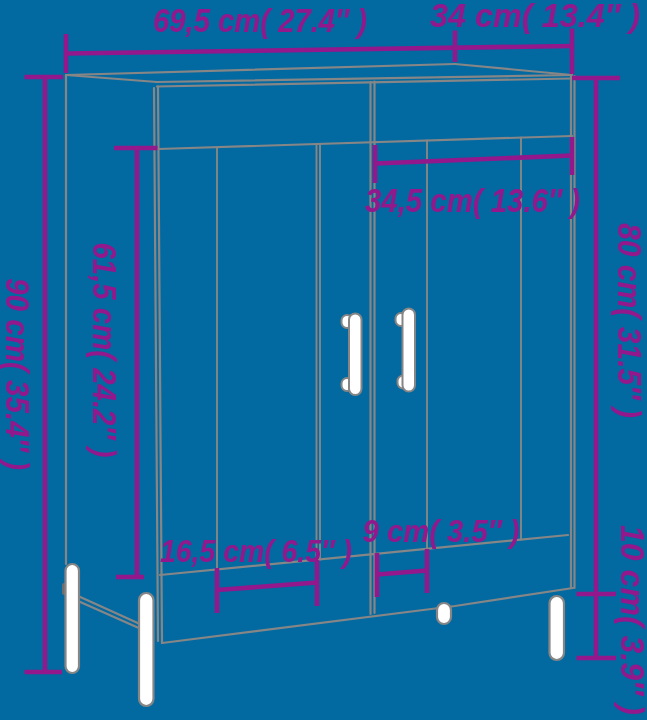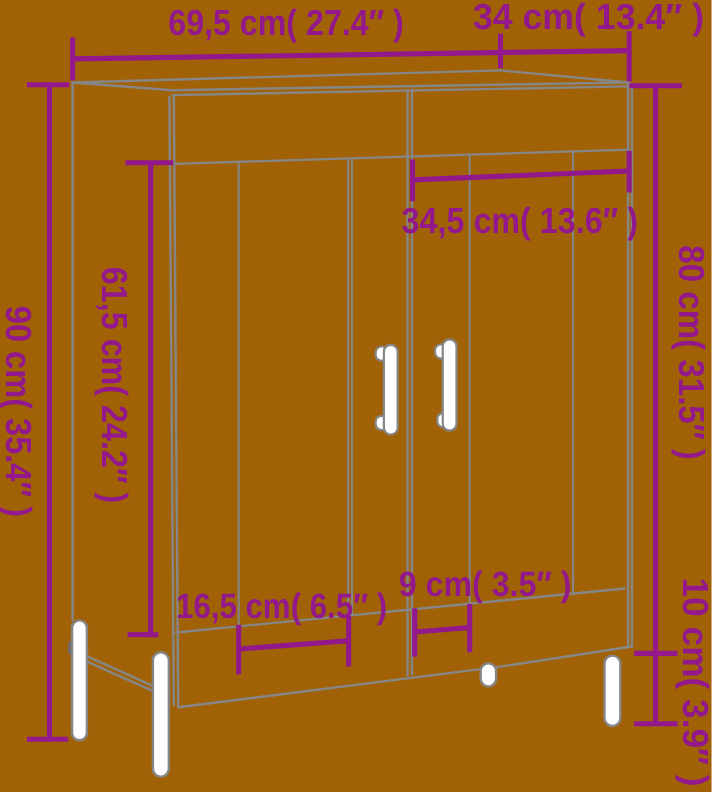--- a/index.html
+++ b/index.html
@@ -1,16 +1,16 @@
 <!DOCTYPE html>
 <html><head>
 <meta charset="utf-8">
 <style>
   html,body{margin:0;padding:0;background:#ffffff;}
-  .stage{position:relative;width:647px;height:720px;background:#a16207;overflow:hidden;}
+  .stage{position:relative;width:647px;height:720px;background:#0369a1;overflow:hidden;font-style:italic;}
   svg{display:block;}
   svg text{
     font-family:"Liberation Sans", sans-serif;
     font-weight:700;
   }
   .dim-label{font-size:33px;}
   .dim-label-sm{font-size:32px;}
 </style>
 </head>
 <body>

